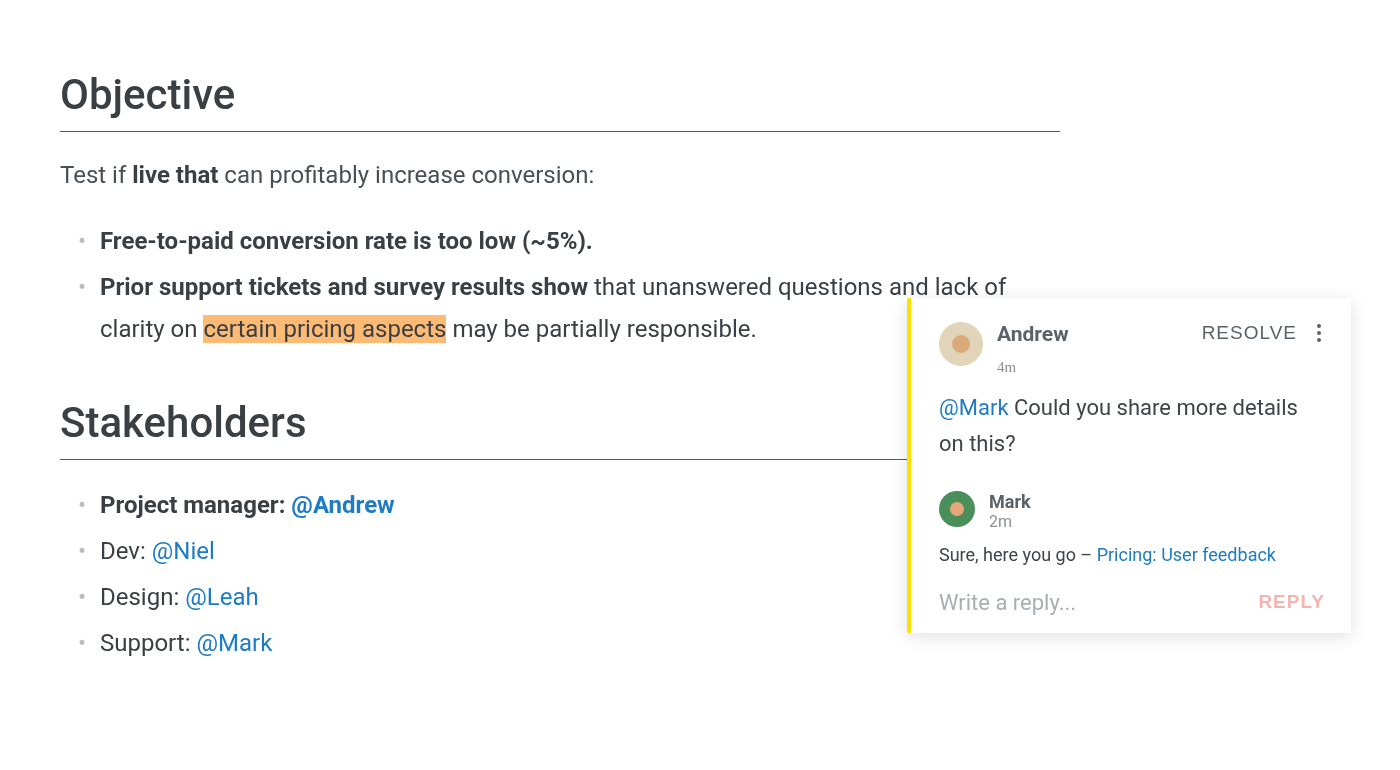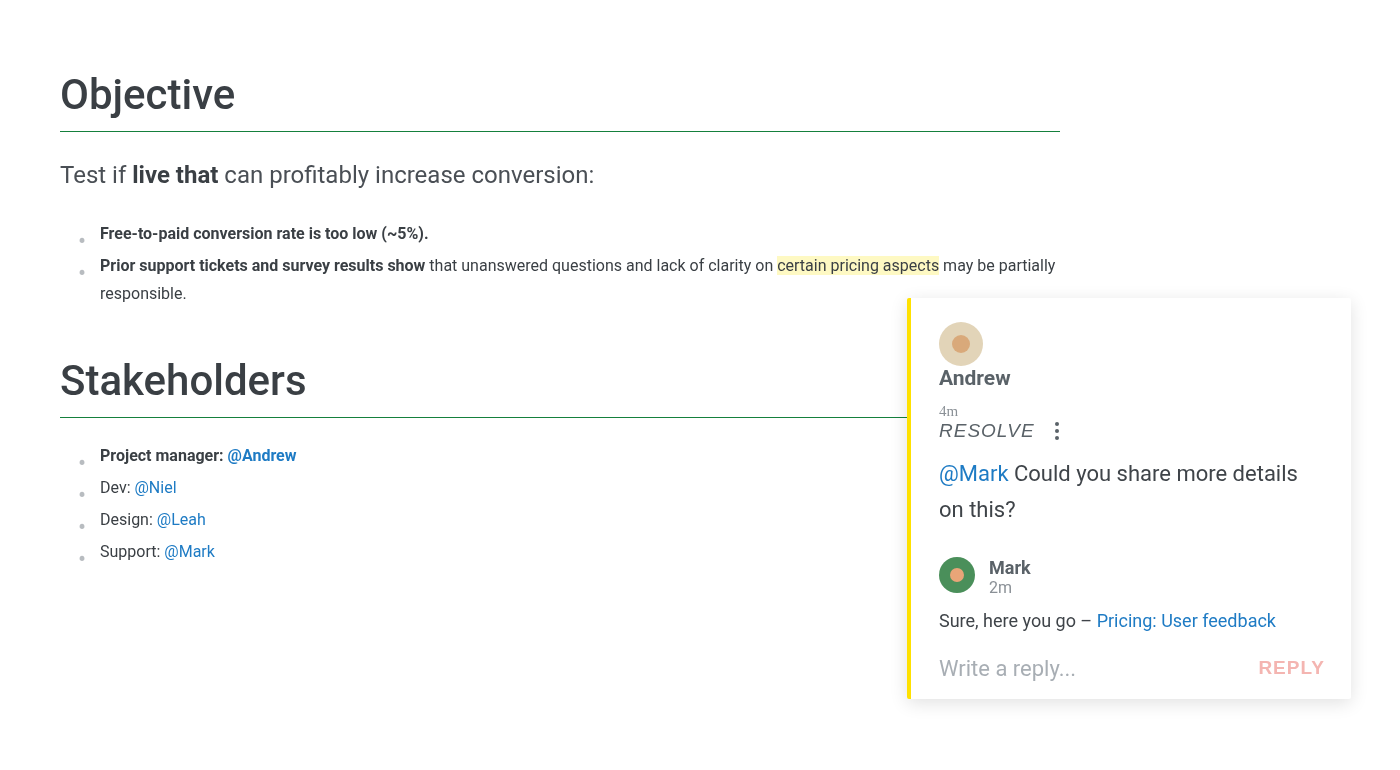--- a/index.html
+++ b/index.html
@@ -31,21 +31,21 @@
       margin-bottom: 26px;
     }
     .para b { font-weight: 700; color: #3a3f44; }
     ul {
       list-style: none;
       padding-left: 18px;
       margin-bottom: 48px;
     }
     ul li {
       position: relative;
-      font-size: 16px;
+      font-size: 24px;
       line-height: 1.75;
       color: #3a3f44;
       padding-left: 22px;
       margin-bottom: 4px;
     }
     ul li::before {
       content: "•";
       position: absolute;
       left: 0;
       top: 0;
@@ -56,42 +56,41 @@
     .mention {
       color: #1e7bc4;
       font-weight: 700;
       cursor: pointer;
     }
     .mention-plain {
       color: #1e7bc4;
       cursor: pointer;
     }
     .highlight {
-      background: #fef9c3;
+      background: #fdba74;
       padding: 0 0;
     }
     .second-h2 { margin-top: 34px; }
 
     
     .comment-card {
       position: absolute;
       top: 298px;
       left: 907px;
       width: 444px;
       background: #ffffff;
       border-left: 4px solid #ffe100;
       box-shadow: 0 4px 18px rgba(0,0,0,0.12);
       border-radius: 2px;
       padding: 24px 26px 18px 28px;
     }
     .comment-header {
       display: flex;
       align-items: flex-start;
       margin-bottom: 14px;
-      flex-direction: column;
     }
     .avatar {
       width: 44px;
       height: 44px;
       border-radius: 50%;
       flex-shrink: 0;
       margin-right: 14px;
       position: relative;
       overflow: hidden;
     }
@@ -126,21 +125,20 @@
     }
     .actions { display: flex; align-items: center; gap: 16px; }
     .resolve-btn {
       font-size: 19px;
       letter-spacing: 1px;
       color: #5a6268;
       background: none;
       border: none;
       cursor: pointer;
       font-weight: 500;
-      font-style: italic;
     }
     .kebab {
       background: none;
       border: none;
       cursor: pointer;
       color: #5a6268;
       font-size: 22px;
       line-height: 0.4;
       padding: 0 4px;
       letter-spacing: 0;

